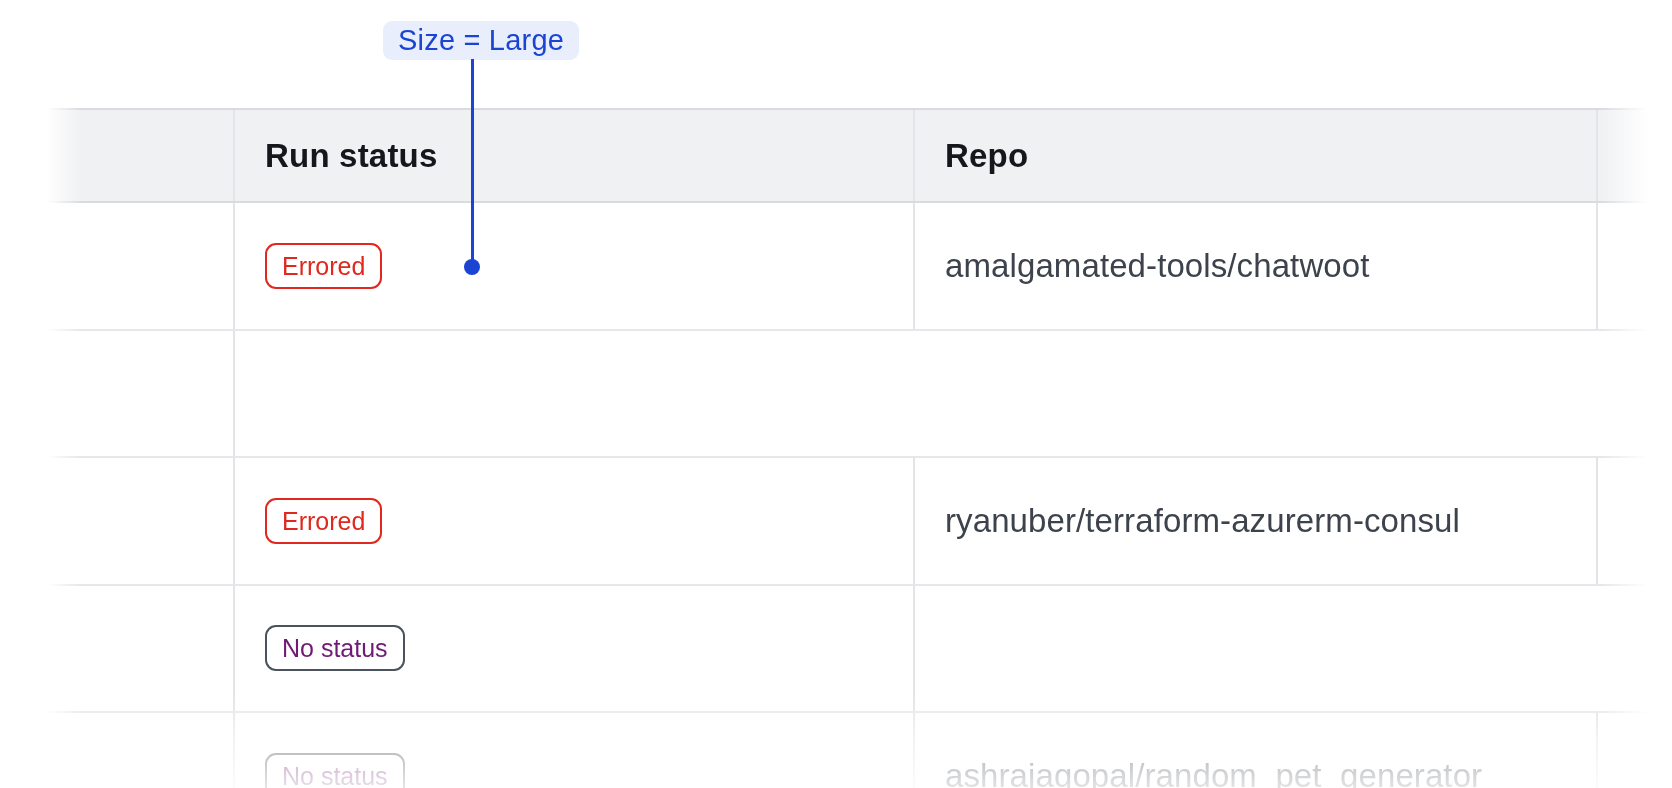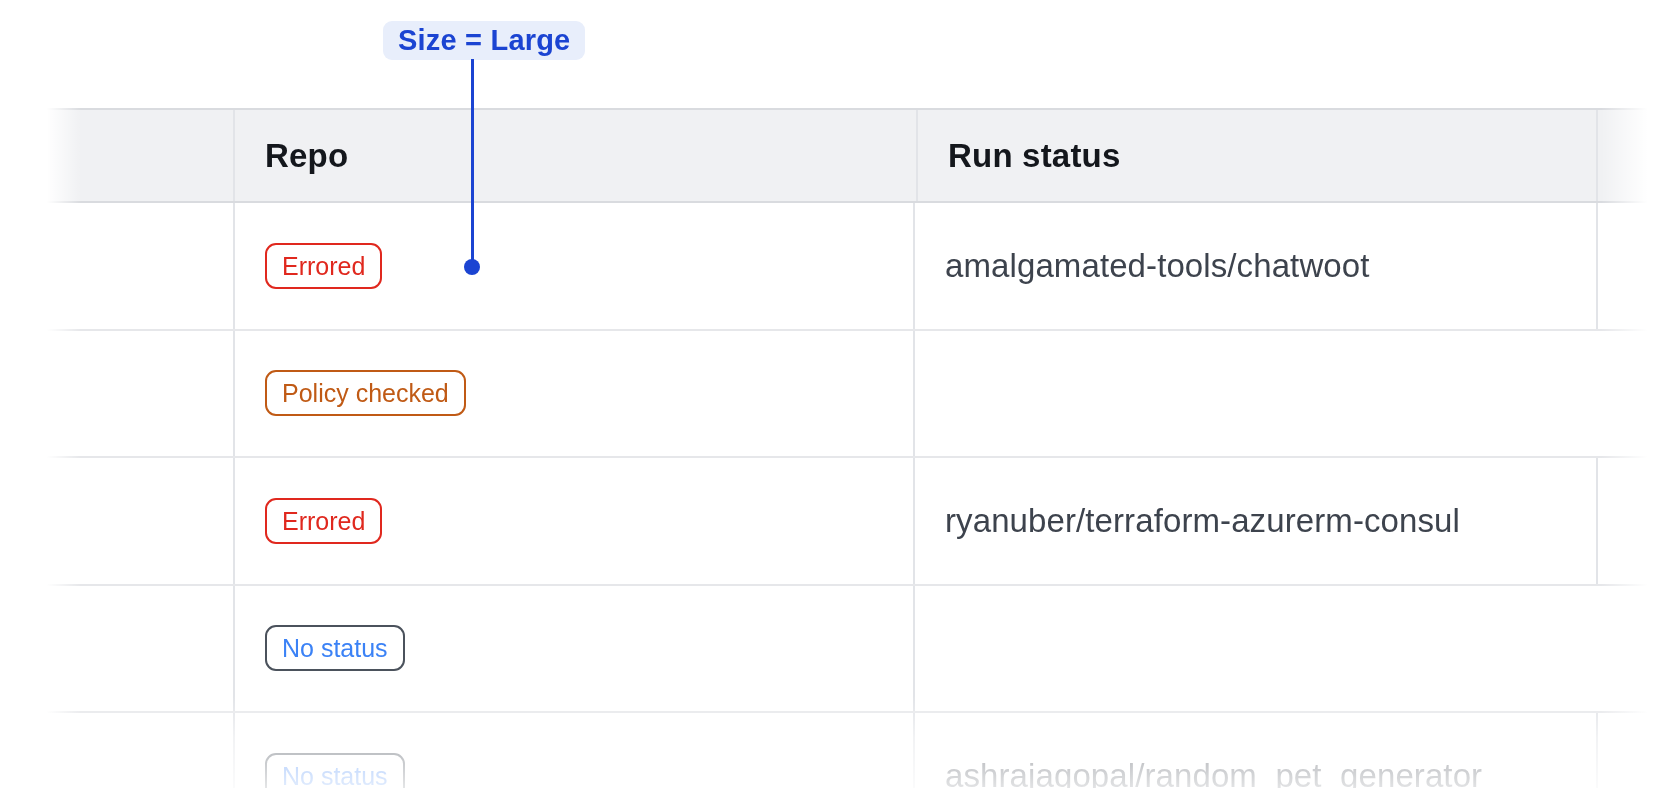--- a/index.html
+++ b/index.html
@@ -18,21 +18,21 @@
     left: 383px;
     top: 21px;
     height: 39px;
     display: inline-flex;
     align-items: center;
     padding: 0 15px;
     border-radius: 9px;
     background: #e8eefb;
     color: #1b44d2;
     font-size: 29px;
-    font-weight: 700;
+    font-weight: 400;
     letter-spacing: 0.2px;
     z-index: 10;
     white-space: nowrap;
   }
   .annotation-line {
     position: absolute;
     left: 471px;
     top: 59px;
     width: 3px;
     height: 203px;
@@ -101,21 +101,21 @@
     padding: 8px 15px;
     border: 2px solid currentColor;
     border-radius: 11px;
     font-size: 25px;
     line-height: 1.05;
     white-space: nowrap;
     background: transparent;
   }
   .badge[data-kind="errored"]        { color: #e0281e; }
   .badge[data-kind="policy-checked"] { color: #c05a15; }
-  .badge[data-kind="no-status"]      { color: #3b82f6; border-color: #4b525c; }
+  .badge[data-kind="no-status"]      { color: #701a75; border-color: #4b525c; }
 
   
   .fade { position: absolute; z-index: 5; pointer-events: none; }
   .fade-left {
     left: 43px; top: 106px; width: 38px; height: 682px;
     background: linear-gradient(90deg, #ffffff 10%, rgba(255,255,255,0) 100%);
   }
   .fade-right {
     left: 1601px; top: 106px; width: 58px; height: 682px;
     background: linear-gradient(90deg, rgba(255,255,255,0) 0%, #ffffff 80%);
@@ -131,45 +131,42 @@
 <div class="stage">
 
   <div class="annotation-label">Size = Large</div>
   <div class="annotation-line"></div>
   <div class="annotation-dot"></div>
 
   <div class="runs-table">
 
     <div class="thead">
       <div class="cell spacer"></div>
+      <div class="cell status">
+        <span class="header-text">Run status</span>
+      </div>
       <div class="cell repo">
         <span class="header-text">Repo</span>
       </div>
-      <div class="cell status">
-        <span class="header-text">Run status</span>
-      </div>
       <div class="cell extra"></div>
     </div>
 
     <div class="trow">
       <div class="cell spacer"></div>
       <div class="cell status">
         <span class="badge" data-kind="errored">Errored</span>
       </div>
       <div class="cell repo">
         <span class="repo-text">amalgamated-tools/chatwoot</span>
       </div>
       <div class="cell extra"></div>
     </div>
 
     <div class="trow">
       <div class="cell spacer"></div>
-      <div class="cell status">
-        <span class="badge" data-kind="policy-checked">Policy checked</span>
-      </div>
       <div class="cell extra"></div>
     </div>
 
     <div class="trow">
       <div class="cell spacer"></div>
       <div class="cell status">
         <span class="badge" data-kind="errored">Errored</span>
       </div>
       <div class="cell repo">
         <span class="repo-text">ryanuber/terraform-azurerm-consul</span>

